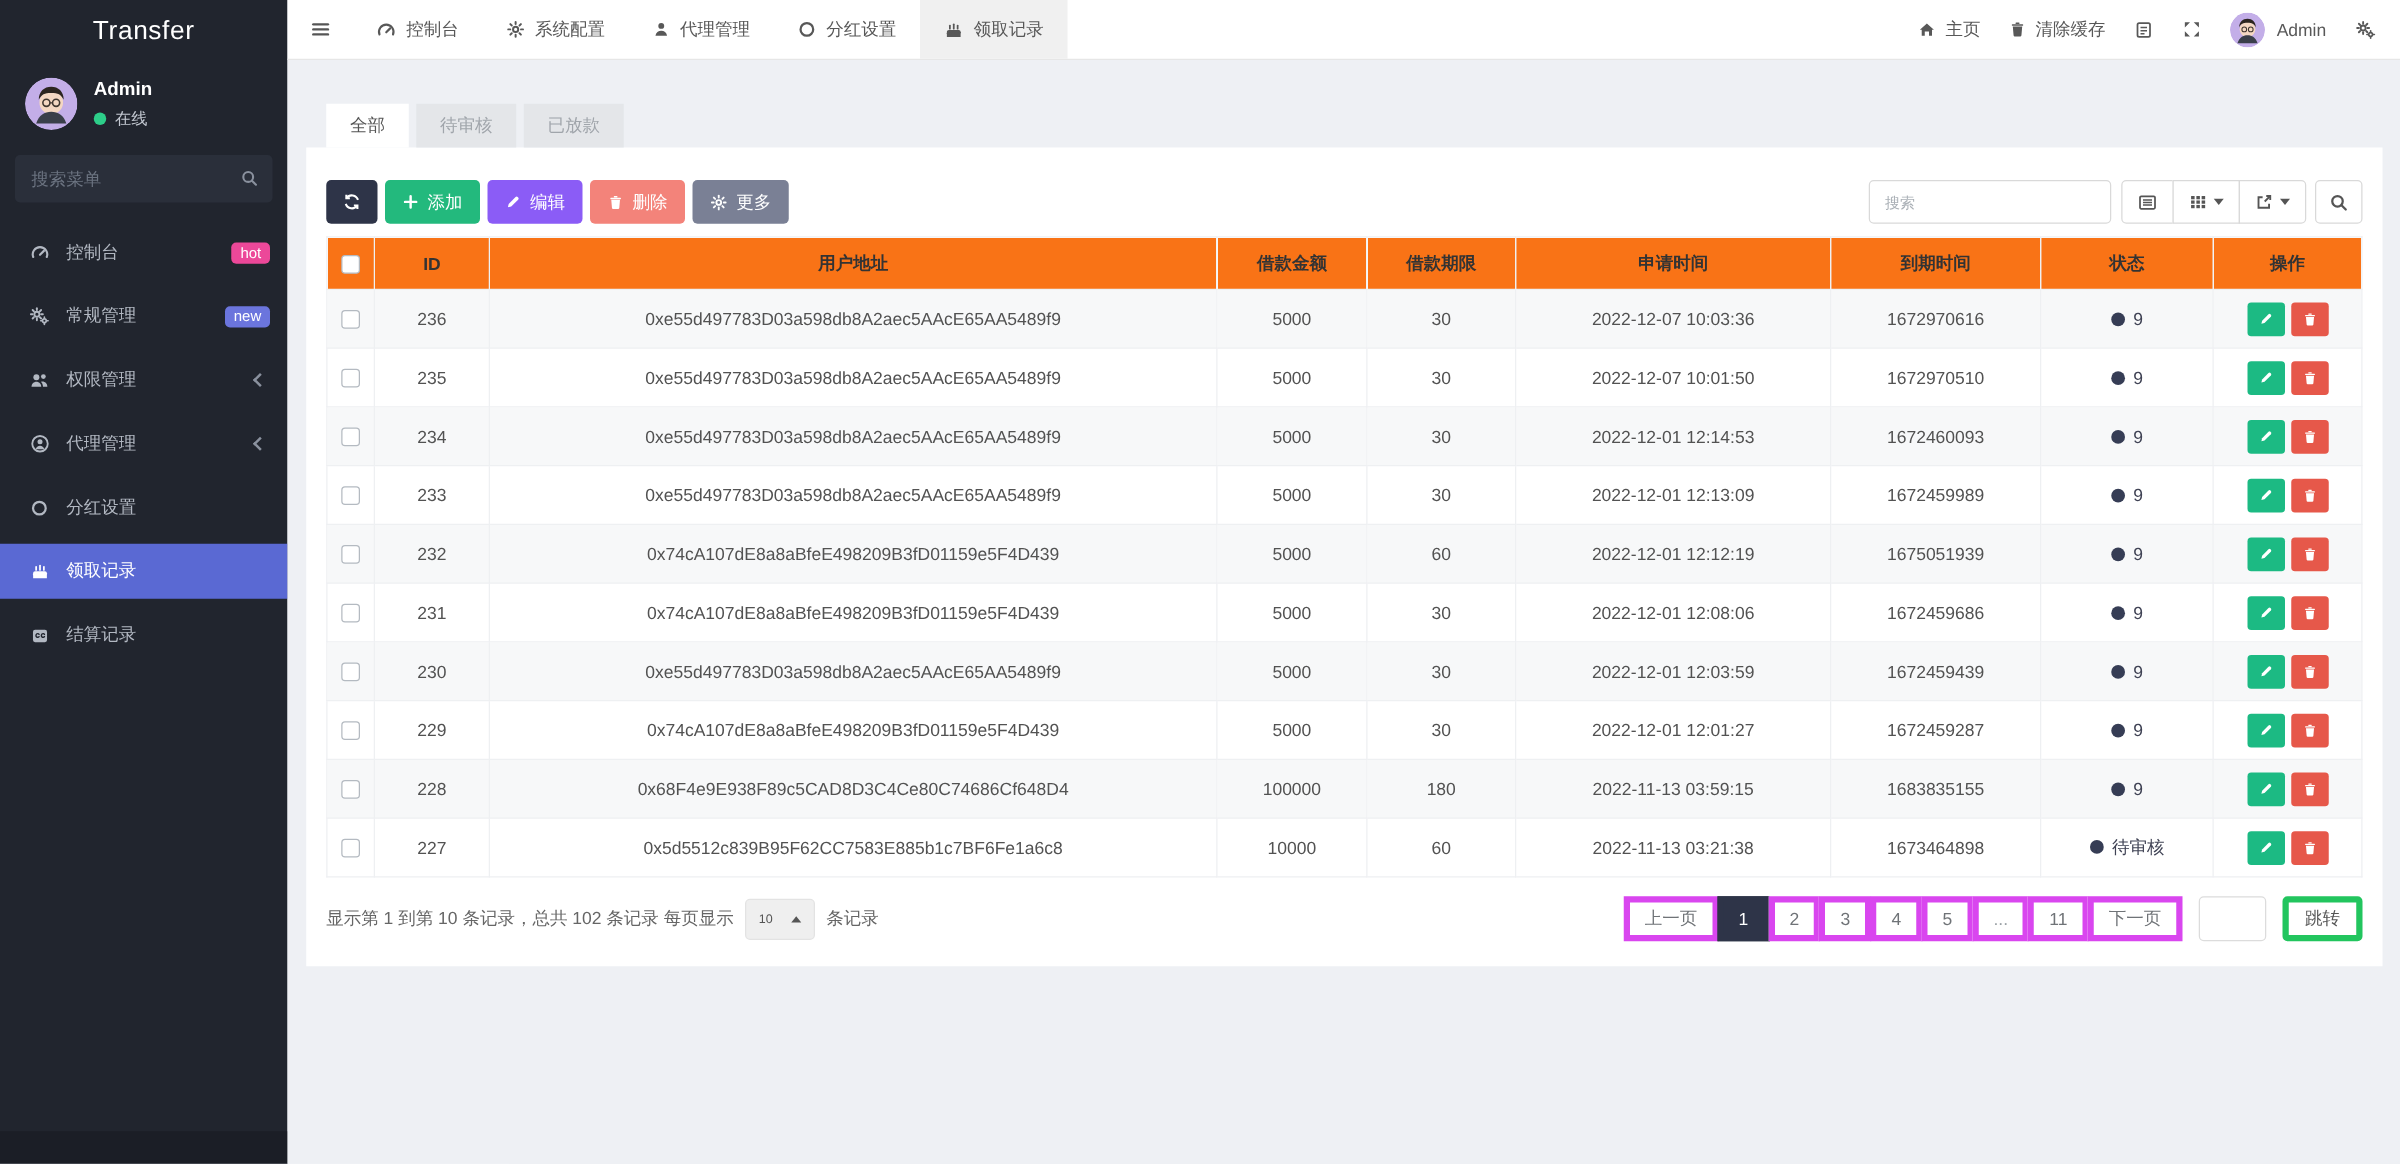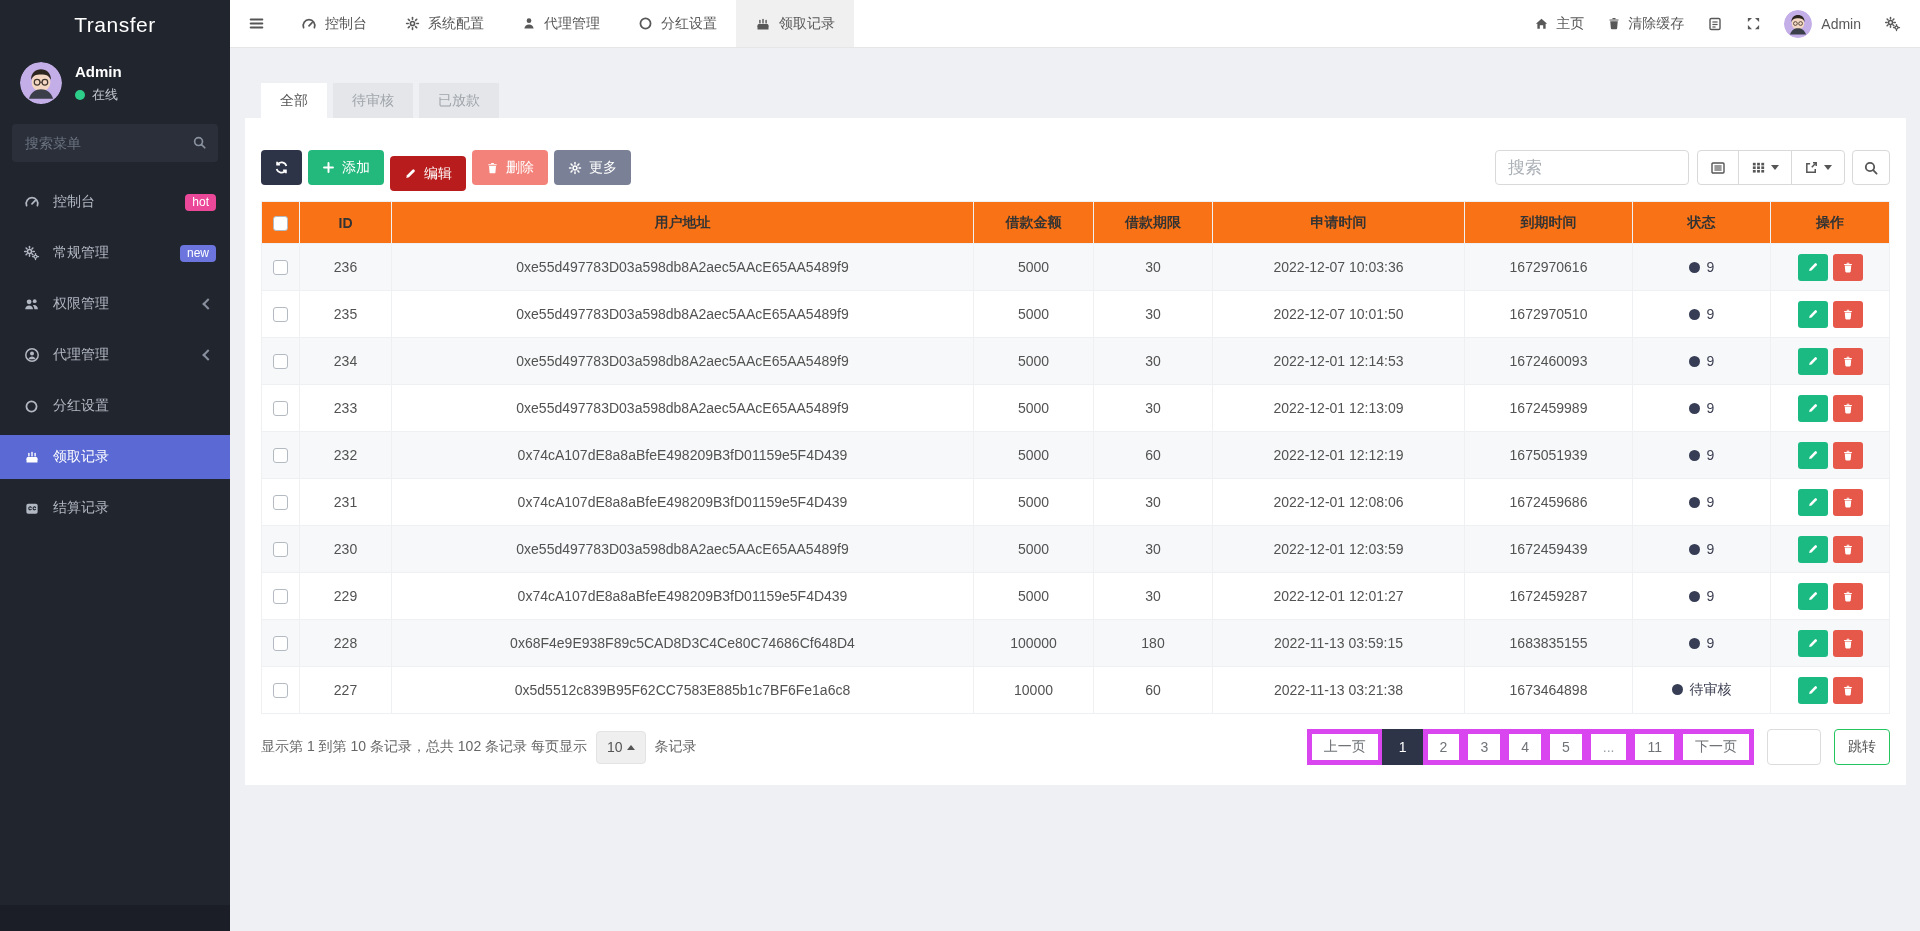--- a/index.html
+++ b/index.html
@@ -51,25 +51,25 @@
   .tabs-row { display:flex; margin-left:16px; }
   .tab { height:35px; line-height:35px; padding:0 19px; background:#e4e6e9; color:#a0a5ab; margin-right:6px; cursor:pointer; font-size:14px; }
   .tab.active { background:#fff; color:#555; }
   .panel { background:#fff; padding:26px 16px 20px 16px; }
 
   .toolbar { display:flex; align-items:center; }
   .tb-btn { height:35px; border:none; border-radius:4px; color:#fff; font-size:14px; display:inline-flex; align-items:center; gap:7px; padding:0 14px; margin-right:6px; cursor:pointer; font-family:inherit; }
   .tb-btn .icon { color:#fff; }
   .btn-refresh { background:#2e3448; width:41px; justify-content:center; padding:0; }
   .btn-add { background:#23b97d; }
-  .btn-edit { background:#b91c1c;margin-top:12px; }
+  .btn-edit { background:#8b5cf6; }
   .btn-del { background:#f3837a; }
   .btn-more { background:#7a8095; }
   .toolbar-right { margin-left:auto; display:flex; align-items:center; }
-  .search-box { width:194px; height:35px; border:1px solid #d9d9d9; border-radius:4px; padding:0 12px; font-size:17px; color:#555; outline:none; font-family:inherit; background:#fff; }
+  .search-box { width:194px; height:35px; border:1px solid #d9d9d9; border-radius:4px; padding:0 12px; font-size:12px; color:#555; outline:none; font-family:inherit; background:#fff; }
   .search-box::placeholder { color:#aab0b6; }
   .btn-group { display:flex; margin-left:8px; }
   .ghost-btn { height:35px; background:#fff; border:1px solid #d9d9d9; color:#555; display:inline-flex; align-items:center; justify-content:center; gap:5px; padding:0 12px; cursor:pointer; }
   .btn-group .ghost-btn { border-radius:0; margin-left:-1px; }
   .btn-group .ghost-btn:first-child { border-radius:4px 0 0 4px; margin-left:0; }
   .btn-group .ghost-btn:last-child { border-radius:0 4px 4px 0; }
   .single-btn { border-radius:4px; margin-left:7px; width:38px; padding:0; }
   .caret-down { width:0; height:0; border-left:4px solid transparent; border-right:4px solid transparent; border-top:5px solid #555; }
   .caret-up { width:0; height:0; border-left:4px solid transparent; border-right:4px solid transparent; border-bottom:5px solid #555; }
 
@@ -84,28 +84,28 @@
   .status-dot { width:11px; height:11px; border-radius:50%; background:#363d55; display:inline-block; vertical-align:-1px; margin-right:7px; }
   .status-text { color:#3f4254; }
   .actions { display:flex; justify-content:center; gap:5px; }
   .act { width:30px; height:27px; border:none; border-radius:3px; display:inline-flex; align-items:center; justify-content:center; color:#fff; cursor:pointer; }
   .act.edit { background:#1cba83; }
   .act.del { background:#e6584a; }
 
   
   .table-footer { display:flex; align-items:center; margin-top:15px; color:#666; }
   .summary { display:flex; align-items:center; gap:9px; }
-  .page-size { height:33px; background:#efefef; border:1px solid #e3e3e3; border-radius:4px; padding:0 10px; display:inline-flex; align-items:center; gap:4px; color:#555; cursor:pointer; font-size:14px; font-family:inherit; }
+  .page-size { height:33px; background:#efefef; border:1px solid #e3e3e3; border-radius:4px; padding:0 10px; display:inline-flex; align-items:center; gap:15px; color:#555; cursor:pointer; font-size:10px; font-family:inherit; }
   .pagination { margin-left:auto; display:flex; align-items:center; }
   .page-btn { min-width:34px; height:36px; background:#fff; border:5px solid #d946ef; margin-left:-1px; color:#6f7377; display:inline-flex; align-items:center; justify-content:center; padding:0 12px; cursor:pointer; font-size:14px; font-family:inherit; }
   .page-btn:first-child { margin-left:0; }
   .page-btn.active { background:#2e3448; border-color:#2e3448; color:#fff; }
   .page-btn.dots { color:#9aa0a5; }
   .jump-input { width:54px; height:36px; border:1px solid #dcdcdc; border-radius:4px; margin-left:13px; outline:none; padding:0 8px; font-size:14px; font-family:inherit; }
-  .jump-btn { height:36px; background:#fff; border:1px solid #22c55e; border-radius:4px; margin-left:13px; padding:0 13px; color:#555; cursor:pointer; font-size:14px; font-family:inherit; }
+  .jump-btn { height:36px; background:#fff; border:5px solid #22c55e; border-radius:4px; margin-left:13px; padding:0 13px; color:#555; cursor:pointer; font-size:14px; font-family:inherit; }
 </style>
 </head>
 <body>
 
 <aside class="sidebar">
   <div class="brand">Transfer</div>
   <div class="user-block">
     <span class="user-avatar">
       <svg viewBox="0 0 40 40" width="42" height="42">
         <circle cx="20" cy="20" r="20" fill="#c3aee8"></circle>

